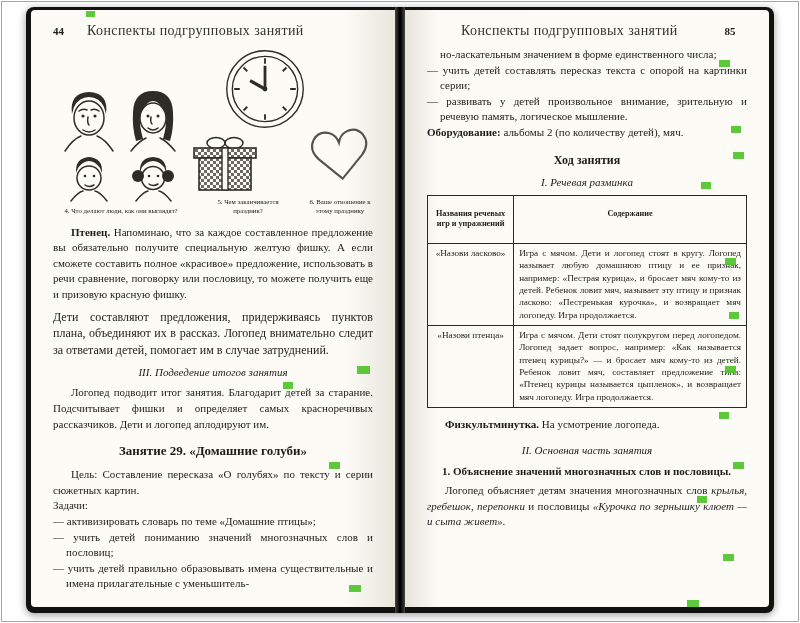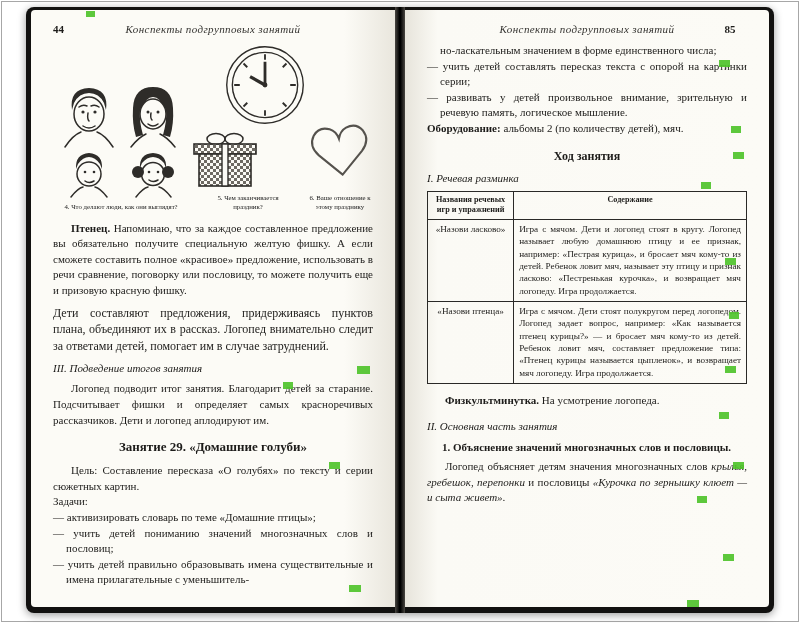--- a/index.html
+++ b/index.html
@@ -12,46 +12,46 @@
   .page { flex:1; margin:3px 0 6px; position:relative; padding:13px 22px 10px; overflow:hidden; }
   .page.left  { margin-left:5px; border-radius:4px 0 0 4px;
     background:linear-gradient(90deg,#fcfbf6 0%,#fcfbf6 86%,#e9e6dd 100%); }
   .page.right { margin-right:5px; border-radius:0 4px 4px 0;
     background:linear-gradient(90deg,#e7e4db 0%,#fbfaf5 9%,#fcfbf6 100%); }
   .spine { width:10px; background:linear-gradient(90deg,#4a4742,#000 45%,#000 55%,#4a4742); }
 
   .pghead { display:flex; align-items:baseline; margin-bottom:8px; }
   .pgnum { width:34px; font-size:11px; font-weight:bold; }
   .pgnum.r { text-align:center; }
-  .runtitle { flex:1; text-align:center; font-style:italic; font-size:11px;
+  .runtitle { flex:1; text-align:left; font-size:14px;
     letter-spacing:.4px; color:#33322f; }
 
   
   .illus { display:flex; margin:2px 0 9px; }
   .ill-col { display:flex; flex-direction:column; justify-content:flex-end; align-items:center; }
   .faces-grid { display:grid; grid-template-columns:auto auto; gap:2px 8px; align-items:end; justify-items:center; }
   .midart { position:relative; width:118px; height:146px; }
   .cap { font-size:6.8px; line-height:1.3; text-align:center; color:#222; margin-top:5px; }
   svg.lineart { display:block; }
   .ln { fill:none; stroke:#2e2c29; stroke-width:1.5; stroke-linecap:round; }
 
   
   .bt { font-size:11px; line-height:1.42; text-align:justify; }
   .ind { text-indent:18px; }
   .lead { font-weight:bold; }
   .small-note { font-size:12px; line-height:1.38; text-align:justify; margin:6px 0 7px; color:#232220; }
-  .c-ital { text-align:left; font-style:italic; font-size:11px; margin:8px 0 7px; }
+  .c-ital { text-align:center; font-style:italic; font-size:11px; margin:8px 0 7px; }
   .lesson-title { text-align:center; font-weight:bold; font-size:13px; margin:11px 0 8px; }
   .dashlist div { padding-left:13px; text-indent:-13px; font-size:11px; line-height:1.42; text-align:justify; }
   .contline { padding-left:13px; font-size:11px; line-height:1.42; text-align:justify; }
   .c-bold { text-align:center; font-weight:bold; font-size:12px; margin:9px 0 4px; }
 
   table.game { width:100%; border-collapse:collapse; margin:4px 0 9px; }
   .game th, .game td { border:1px solid #2a2927; vertical-align:top; }
-  .game th { font-size:8.2px; font-weight:bold; text-align:center; padding:3px 4px; line-height:1.3; }
+  .game th { font-size:8.2px; font-weight:bold; text-align:center; padding:13px 4px; line-height:1.3; }
   .game td { font-size:9.2px; line-height:1.34; text-align:justify; padding:3px 5px 4px; }
   .game td.lbl { width:27%; text-align:center; }
 
   .numitem { padding-left:14px; text-indent:-14px; font-weight:bold; font-size:11px;
     line-height:1.42; margin:2px 15px 4px; }
   .it { font-style:italic; }
 
   .mark { position:absolute; background:#4fc32b; opacity:.92; }
 </style>
 </head>

